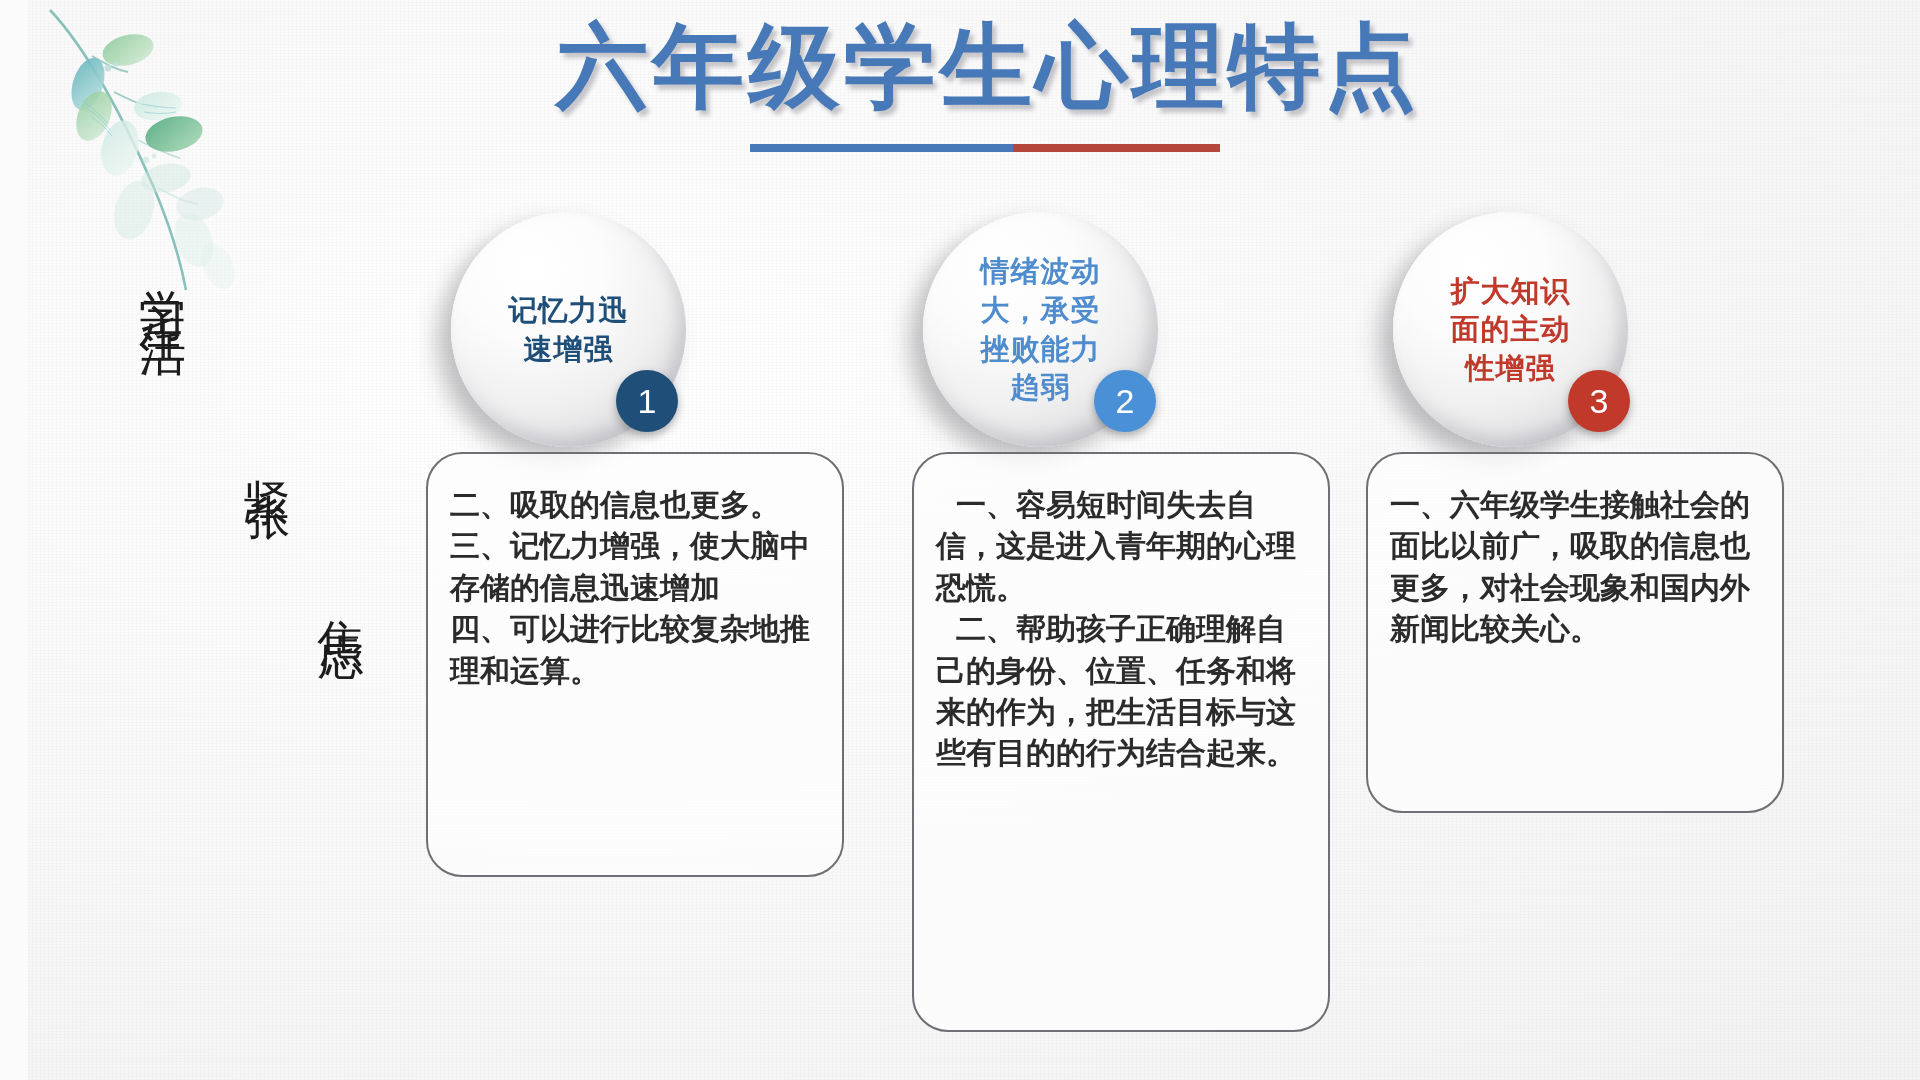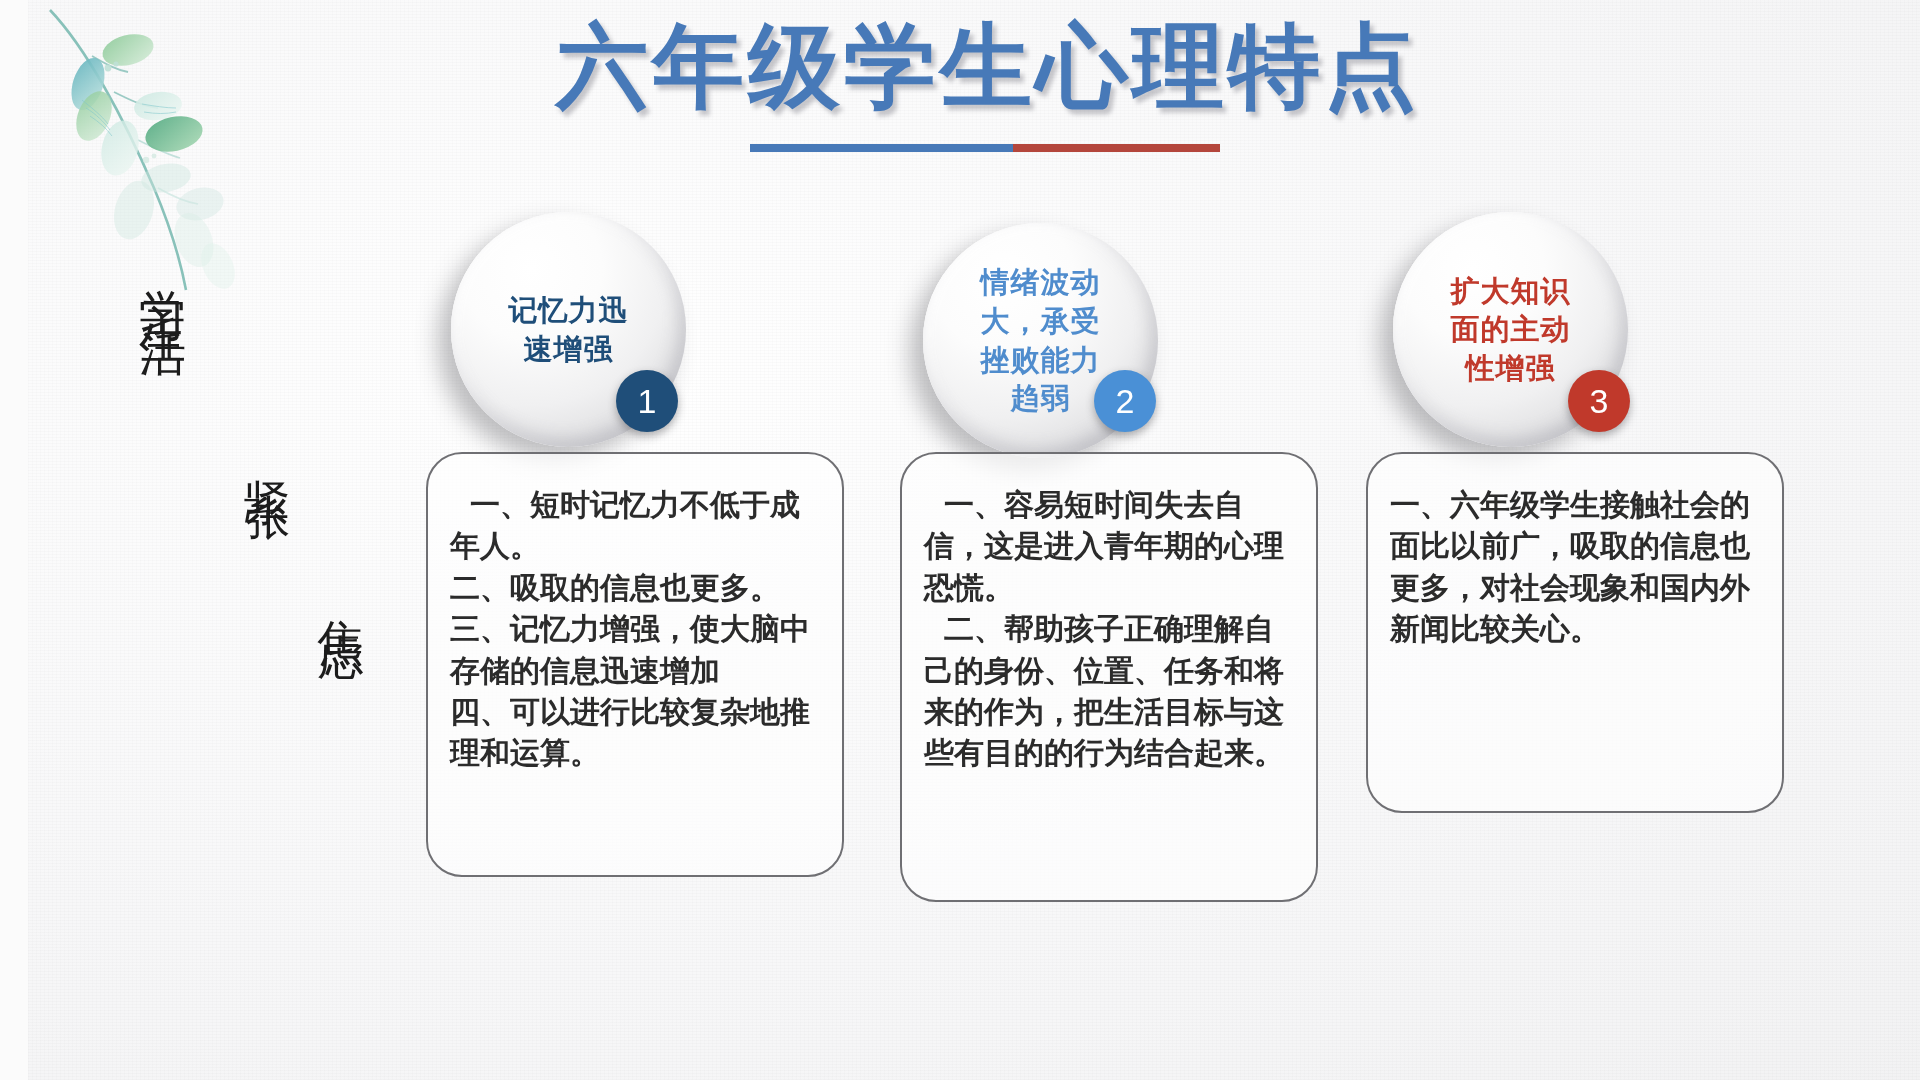--- a/index.html
+++ b/index.html
@@ -100,21 +100,21 @@
       radial-gradient(circle at 34% 24%, #ffffff 0%, #fcfcfc 30%, #f0f0f1 58%, #dcdcde 82%, #cfcfd2 100%);
     box-shadow:
       -13px 12px 22px rgba(90,90,95,0.38),
       inset -6px -8px 16px rgba(160,160,168,0.45),
       inset 5px 6px 14px rgba(255,255,255,0.95);
     display: flex;
     align-items: center;
     justify-content: center;
   }
   .col-1 .sphere { left: 25px;  top: 0; }
-  .col-2 .sphere { left: 27px;  top: 11px; }
+  .col-2 .sphere { left: 27px;  top: 0; }
   .col-3 .sphere { left: 27px;  top: 0; }
 
   .sphere-label {
     text-align: center;
     font-size: 29px;
     font-weight: bold;
     line-height: 1.33;
     letter-spacing: 1px;
     width: 170px;
     white-space: pre-line;
@@ -146,21 +146,21 @@
     position: absolute;
     top: 240px;
     width: 418px;
     border: 2px solid #6f6f73;
     border-radius: 36px;
     background: rgba(253,253,253,0.72);
     box-sizing: border-box;
     padding: 30px 22px 26px 22px;
   }
   .col-1 .infobox { left: 0;  height: 425px; }
-  .col-2 .infobox { left: 4px;  height: 450px; }
+  .col-2 .infobox { left: 16px;  height: 580px; }
   .col-3 .infobox { left: 0;  height: 361px; }
 
   .infobox p {
     margin: 0;
     font-size: 30px;
     line-height: 1.38;
     font-weight: bold;
     color: #2b2b2b;
     letter-spacing: 0px;
     text-indent: 0;
@@ -236,21 +236,20 @@
   <div class="vcol vcol-2">紧张</div>
   <div class="vcol vcol-3">焦虑</div>
 
   <div class="col col-1">
     <div class="sphere">
       <div class="sphere-label lbl-1">记忆力迅
 速增强</div>
     </div>
     <div class="badge badge-1">1</div>
     <div class="infobox">
-      <p class="indent">一、短时记忆力不低于成年人。</p>
       <p>二、吸取的信息也更多。</p>
       <p>三、记忆力增强，使大脑中存储的信息迅速增加</p>
       <p>四、可以进行比较复杂地推理和运算。</p>
     </div>
   </div>
 
   <div class="col col-2">
     <div class="sphere">
       <div class="sphere-label lbl-2">情绪波动
 大，承受

